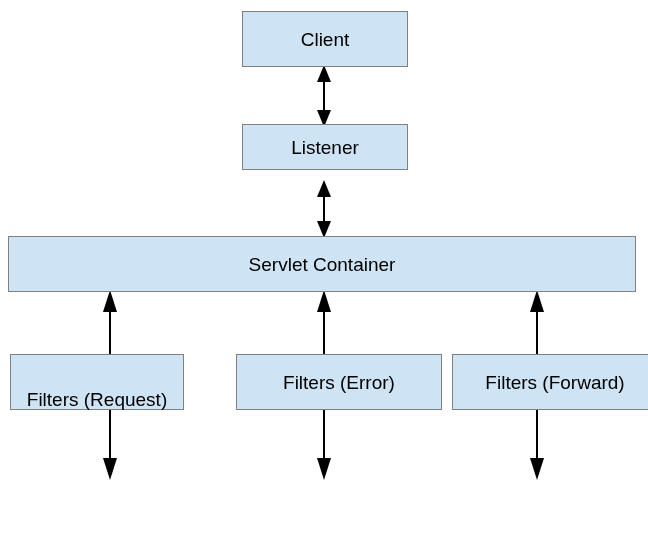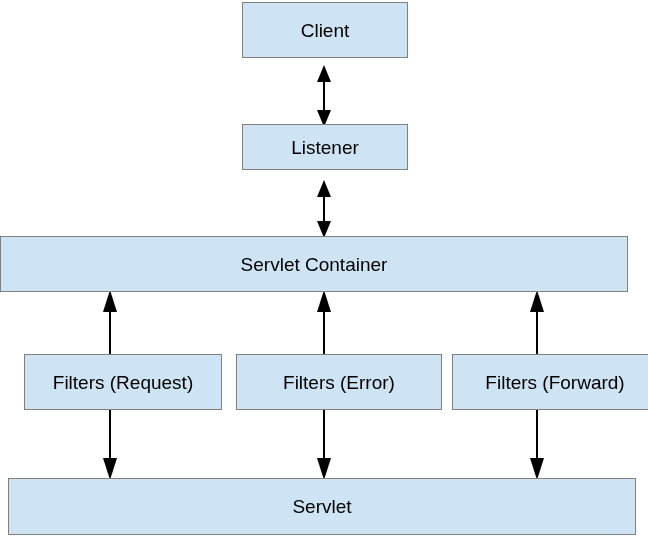--- a/index.html
+++ b/index.html
@@ -88,41 +88,38 @@
   <svg class="connector" style="left:304px; top:404px;" width="40" height="80" viewBox="0 0 40 80">
     <line class="conn-line" x1="20" y1="2" x2="20" y2="58"></line>
     <polygon class="conn-head" points="20,76 27,54 13,54"></polygon>
   </svg>
 
   <svg class="connector" style="left:517px; top:404px;" width="40" height="80" viewBox="0 0 40 80">
     <line class="conn-line" x1="20" y1="2" x2="20" y2="58"></line>
     <polygon class="conn-head" points="20,76 27,54 13,54"></polygon>
   </svg>
 
-  <div class="node-box" style="left:242px; top:2px; width:166px; height:56px;">
+  <div class="node-box" style="left:242px; top:11px; width:166px; height:56px;">
     <span class="node-label">Client</span>
   </div>
 
   <div class="node-box" style="left:242px; top:124px; width:166px; height:46px;">
     <span class="node-label">Listener</span>
   </div>
 
-  <div class="node-box" style="left:0; top:236px; width:628px; height:56px;justify-content:center;">
+  <div class="node-box" style="left:8px; top:236px; width:628px; height:56px;justify-content:center;">
     <span class="node-label">Servlet Container</span>
   </div>
 
-  <div class="node-box" style="left:24px; top:354px; width:198px; height:56px;">
+  <div class="node-box" style="left:10px; top:354px; width:174px; height:56px;align-items:flex-end;">
     <span class="node-label">Filters (Request)</span>
   </div>
 
   <div class="node-box" style="left:236px; top:354px; width:206px; height:56px;">
     <span class="node-label">Filters (Error)</span>
   </div>
 
   <div class="node-box" style="left:452px; top:354px; width:206px; height:56px;">
     <span class="node-label">Filters (Forward)</span>
   </div>
 
-  <div class="node-box" style="left:8px; top:478px; width:628px; height:57px;">
-    <span class="node-label">Servlet</span>
-  </div>
 
 </div>
 
 </body></html>

